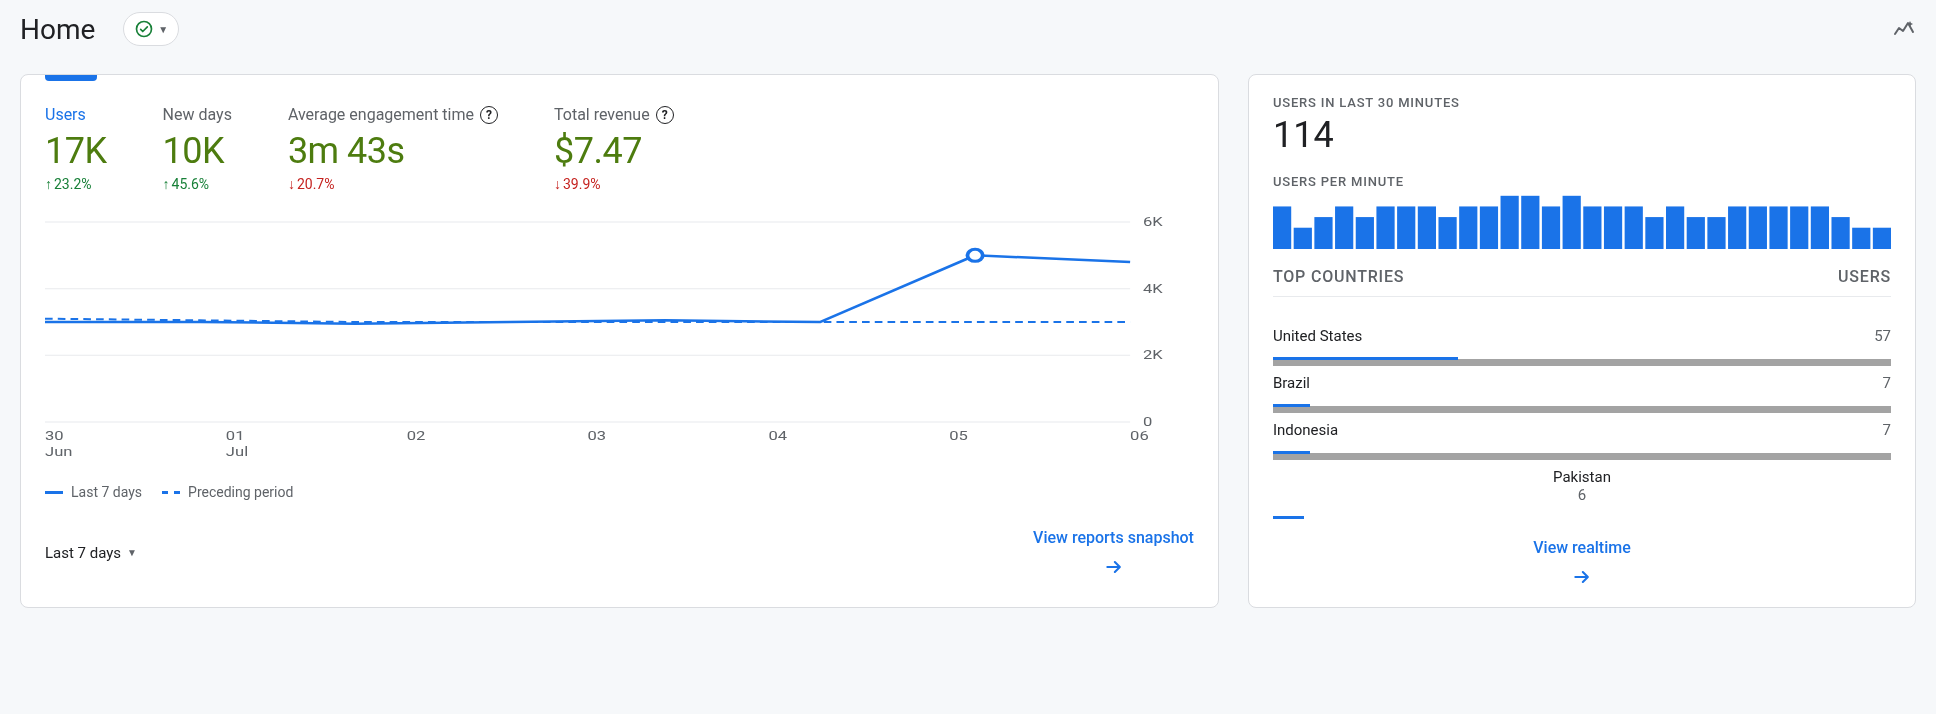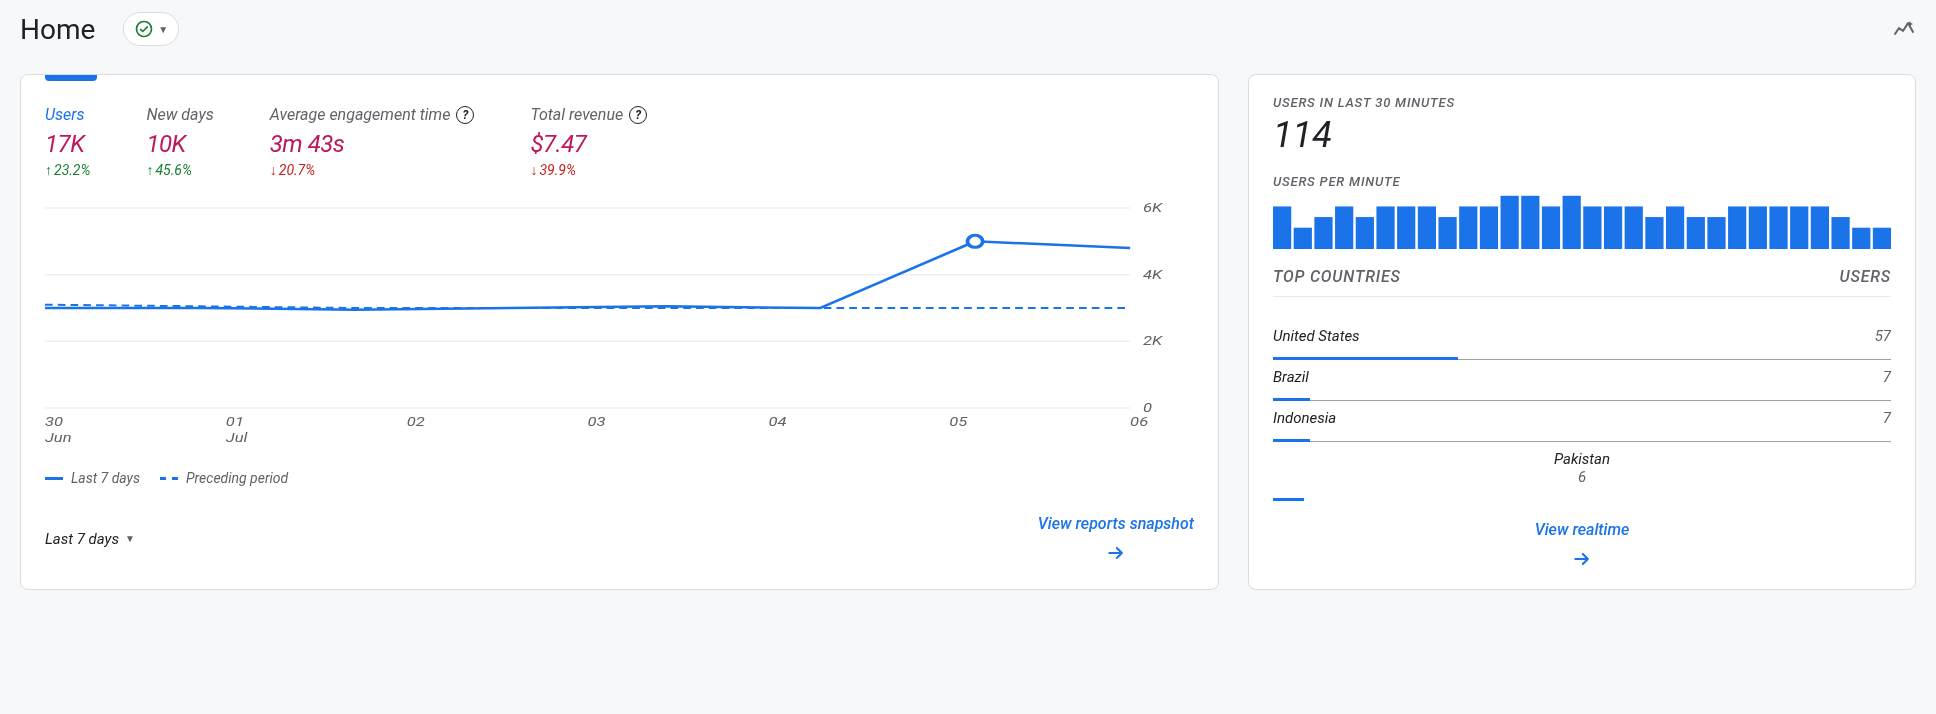--- a/index.html
+++ b/index.html
@@ -6,32 +6,32 @@
 body { font-family: 'Google Sans', Roboto, Arial, sans-serif; background: #f6f8fa; color: #202124; }
 
 .header { display: flex; align-items: center; padding: 12px 20px; justify-content: space-between; }
 .header-left { display: flex; align-items: flex-end; gap: 28px; }
 .title { font-size: 28px; font-weight: 400; color: #202124; }
 .status-chip { display: flex; align-items: center; gap: 4px; border: 1px solid #dadce0; border-radius: 20px; padding: 6px 10px; background: #fff; cursor: pointer; }
 .check-icon { width: 20px; height: 20px; }
 .chevron { color: #5f6368; font-size: 10px; }
 .insights-icon { width: 24px; height: 24px; color: #5f6368; cursor: pointer; }
 
-.content { display: flex; gap: 29px; padding: 16px 20px 20px 20px; font-style: italic; }
+.content { display: flex; gap: 29px; padding: 16px 20px 20px 20px; }
 .card { background: #fff; border: 1px solid #dadce0; border-radius: 8px; padding: 20px 24px; }
 .card-main { flex: 1 1 62%; }
 .card-side { flex: 1 1 34%; display:flex; flex-direction:column; }
 
 .tab-indicator { width: 52px; height: 6px; background: #1a73e8; border-radius: 0 0 4px 4px; margin-top: -20px; margin-bottom: 24px; }
 
 .metrics { display: flex; gap: 56px; margin-bottom: 20px; flex-wrap: wrap; }
 .metric { }
 .metric-label { font-size: 16px; color: #5f6368; display: flex; align-items: center; gap: 6px; margin-bottom: 6px; }
 .metric-label.active { color: #1a73e8; }
-.metric-value { font-size: 24px; font-weight: 400; color: #be185d; letter-spacing: -0.5px; }
+.metric-value { font-size: 36px; font-weight: 400; color: #4d7c0f; letter-spacing: -0.5px; }
 .metric-change { font-size: 14px; margin-top: 4px; display: flex; align-items: center; gap: 2px; }
 .change-up { color: #188038; }
 .change-down { color: #c5221f; }
 .help-icon { width: 18px; height: 18px; border: 1.5px solid #202124; border-radius: 50%; display: inline-flex; align-items: center; justify-content: center; font-size: 12px; font-weight: bold; color: #202124; }
 
 .chart-wrap { position: relative; height: 260px; }
 .chart-svg { width: 100%; height: 100%; }
 .axis-text { font-size: 13px; fill: #5f6368; }
 .grid-line { stroke: #e8eaed; stroke-width: 1; }
 .main-line { stroke: #1a73e8; stroke-width: 2.5; fill: none; }
@@ -48,21 +48,21 @@
 .link-btn { color: #1a73e8; font-size: 16px; font-weight: 500; display: flex; align-items: center; gap: 10px; cursor: pointer; flex-direction: column; }
 .arrow-icon { width: 20px; height: 20px; }
 
 .side-label { font-size: 13px; letter-spacing: 0.8px; color: #5f6368; font-weight: 500; margin-bottom: 4px; }
 .side-value { font-size: 36px; font-weight: 400; margin-bottom: 18px; }
 .spark-wrap { height: 56px; margin-bottom: 18px; }
 .spark-svg { width: 100%; height: 100%; }
 .spark-bar { fill: #1a73e8; }
 
 .table-head { display: flex; justify-content: space-between; font-size: 16px; letter-spacing: 0.8px; color: #5f6368; font-weight: 500; border-bottom: 1px solid #e8eaed; padding-bottom: 10px; margin-bottom: 22px; }
-.country-row { display: flex; justify-content: space-between; align-items: center; padding: 8px 0 14px 0; border-bottom: 1px solid #a3a3a3; font-size: 15px; position: relative; }
+.country-row { display: flex; justify-content: space-between; align-items: center; padding: 8px 0 14px 0; border-bottom: 7px solid #a3a3a3; font-size: 15px; position: relative; }
 .country-row:last-of-type { border-bottom: none; flex-direction: column; }
 .country-name { color: #202124; }
 .country-val { color: #5f6368; }
 .country-bar { position: absolute; bottom: -1px; left: 0; height: 3px; background: #1a73e8; }
 
 .side-footer { display:flex; justify-content:center; margin-top: auto; padding-top:20px;}
 </style>
 </head>
 <body>
 

